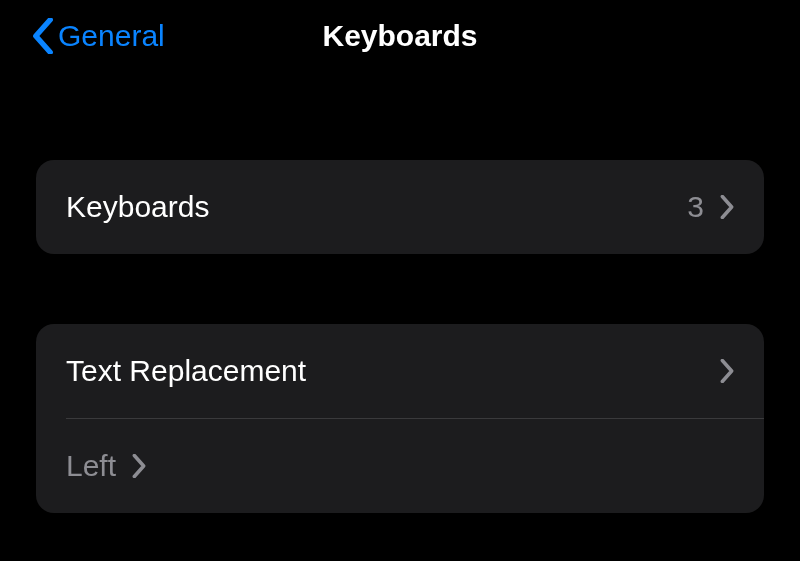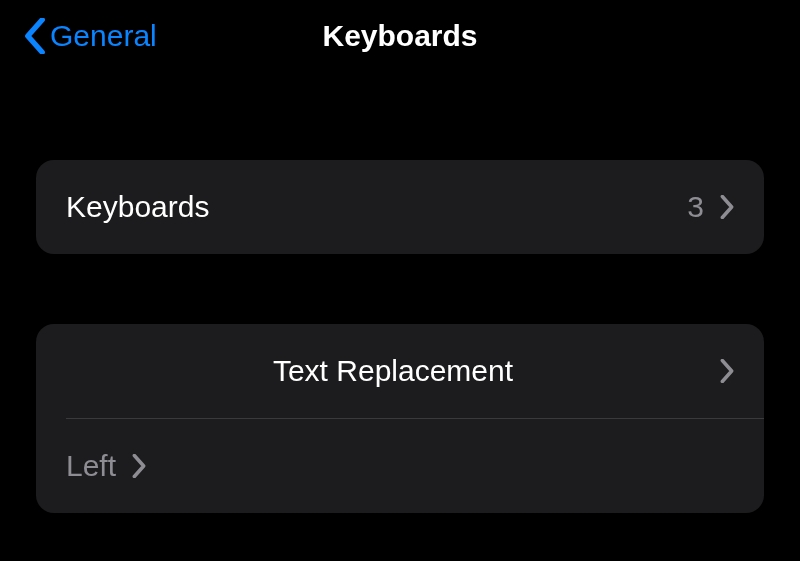--- a/index.html
+++ b/index.html
@@ -14,21 +14,21 @@
       height: 561px;
       background: #000000;
       color: #ffffff;
       overflow: hidden;
     }
     .navbar {
       height: 72px;
       display: flex;
       align-items: center;
       position: relative;
-      padding: 0 24px;
+      padding: 0 32px;
     }
     .back-button {
       display: inline-flex;
       align-items: center;
       gap: 4px;
       color: #0a84ff;
       font-size: 30px;
       cursor: pointer;
     }
     .back-button svg {
@@ -50,21 +50,20 @@
     .group {
       background: #1c1c1e;
       border-radius: 18px;
       overflow: hidden;
     }
     .group-1 {
       margin-top: 88px;
     }
     .group-2 {
       margin-top: 70px;
-      text-align: center;
     }
     .row {
       display: flex;
       align-items: center;
       height: 94px;
       padding: 0 30px 0 30px;
       cursor: pointer;
     }
     .row-label {
       flex: 1 1 auto;

